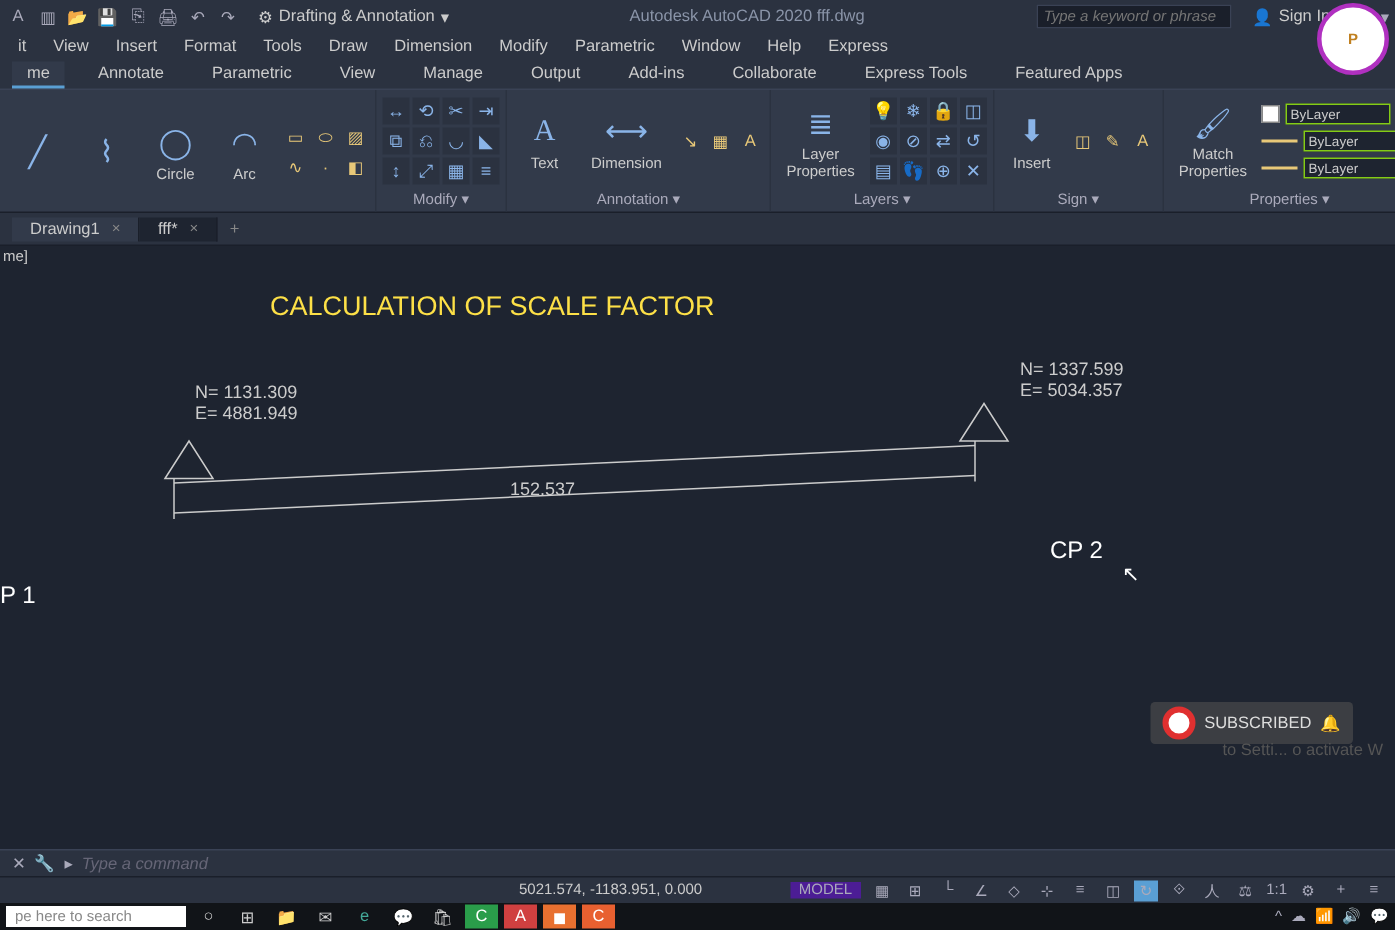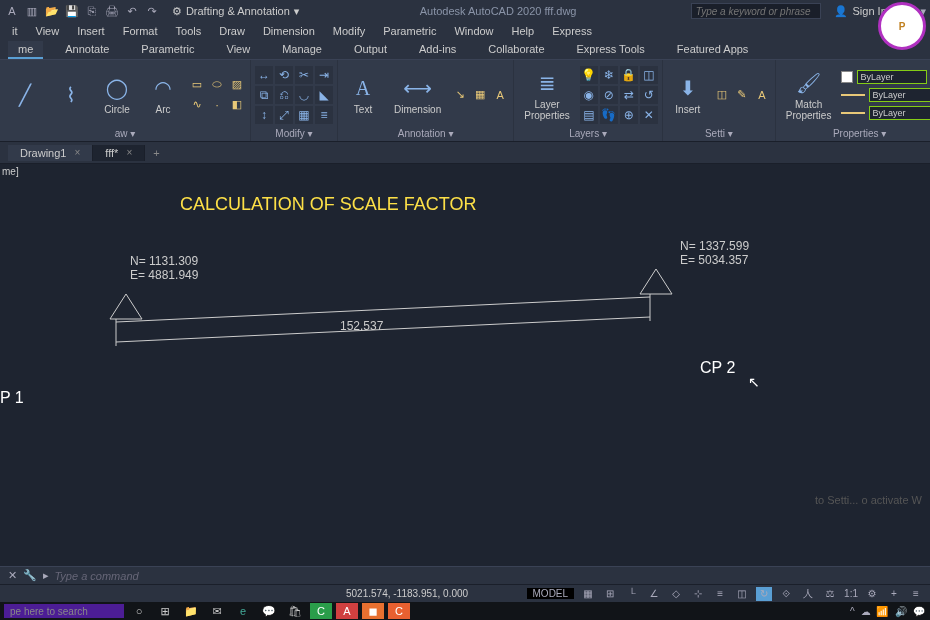--- a/index.html
+++ b/index.html
@@ -73,26 +73,26 @@
 .cmdline .prompt { color: #667; font-style: italic; font-size: 11px; }
 
 
 .layout-tabs { position: absolute; left: 0; bottom: 18px; height: 18px; display: flex; align-items: center; padding-left: 4px; gap: 0; background: #2b3240; width: 100%; }
 .layout-tab { padding: 1px 10px; color: #ccc; font-size: 10px; background: #323a4a; border-right: 1px solid #1a1f2a; }
 .layout-add { padding: 0 6px; color: #888; }
 
 
 .statusbar { position: absolute; left: 0; right: 0; bottom: 18px; height: 18px; background: #2b3240; display: flex; align-items: center; justify-content: flex-end; padding: 0 6px; gap: 6px; color: #aab; font-size: 10px; border-top: 1px solid #1a1f2a; }
 .statusbar .coords { margin-right: auto; margin-left: 340px; color: #ccc; }
-.statusbar .model { background: #000000; padding: 0 6px; }
+.statusbar .model { background: #4c1d95; padding: 0 6px; }
 .statusbar .sbtn { width: 16px; height: 14px; display: flex; align-items: center; justify-content: center; }
 
 
 .taskbar { position: absolute; left: 0; right: 0; bottom: 0; height: 18px; background: #111418; display: flex; align-items: center; padding: 0 4px; gap: 4px; }
-.taskbar .search-win { flex: 0 0 120px; height: 14px; background: #4c1d95; color: #888; font-size: 10px; padding: 0 6px; display: flex; align-items: center; }
+.taskbar .search-win { flex: 0 0 120px; height: 14px; background: #ffffff; color: #888; font-size: 10px; padding: 0 6px; display: flex; align-items: center; }
 .taskbar .tbtn { width: 22px; height: 16px; display: flex; align-items: center; justify-content: center; font-size: 11px; }
 .taskbar .spacer { flex: 1; }
 .taskbar .systray { display: flex; gap: 6px; color: #aab; font-size: 10px; align-items: center; }
 </style>
 </head>
 <body>
 
 <div class="profile">P</div>
 
 <div class="titlebar">
@@ -170,21 +170,20 @@
         </div>
       <div class="grid2">
         <span class="sm">▭</span>
         <span class="sm">⬭</span>
         <span class="sm">▨</span>
         <span class="sm">∿</span>
         <span class="sm">·</span>
         <span class="sm">◧</span>
       </div>
     </div>
-    <div class="panel-title">aw ▾</div>
   </div>
 
   <div class="panel">
     <div class="panel-body">
       <div class="grid3">
         <span class="sm">↔</span>
           <span class="sm">⟲</span>
           <span class="sm">✂</span>
           <span class="sm">⇥</span>
         <span class="sm">⧉</span>
@@ -249,21 +248,21 @@
       <div class="bigbtn">
           <span class="ico">⬇</span>
           <span>Insert</span>
         </div>
       <div class="grid2">
         <span class="sm">◫</span>
           <span class="sm">✎</span>
           <span class="sm">A</span>
       </div>
     </div>
-    <div class="panel-title">Setti ▾</div>
+    <div class="panel-title">Sign ▾</div>
   </div>
 
   <div class="panel">
     <div class="panel-body">
       <div class="bigbtn">
           <span class="ico">🖌</span>
           <span style="white-space:pre-line;text-align:center">Match
 Properties</span>
         </div>
       <div class="props-rows">
@@ -323,20 +322,25 @@
   <div class="coord" style="left:680px; top:75px;">
     <div>N= 1337.599</div>
     <div>E= 5034.357</div>
   </div>
   <div class="dim" style="left:340px; top:155px;">152.537</div>
   <div class="cp" style="left:0px; top:225px;">P 1</div>
   <div class="cp" style="left:700px; top:195px;">CP 2</div>
 
   <div class="cursor-arrow" style="left:748px; top:210px;">↖</div>
 
+  <div class="sub-badge">
+    <div class="red-ring"></div>
+    <span>SUBSCRIBED</span>
+    <span>🔔</span>
+  </div>
   <div class="watermark">to Setti... o activate W</div>
 </div>
 
 <div class="cmdline">
   <span class="prompt-ico">✕</span>
   <span class="prompt-ico">🔧</span>
   <span class="prompt-ico">▸</span>
   <span class="prompt">Type a command</span>
 </div>
 

